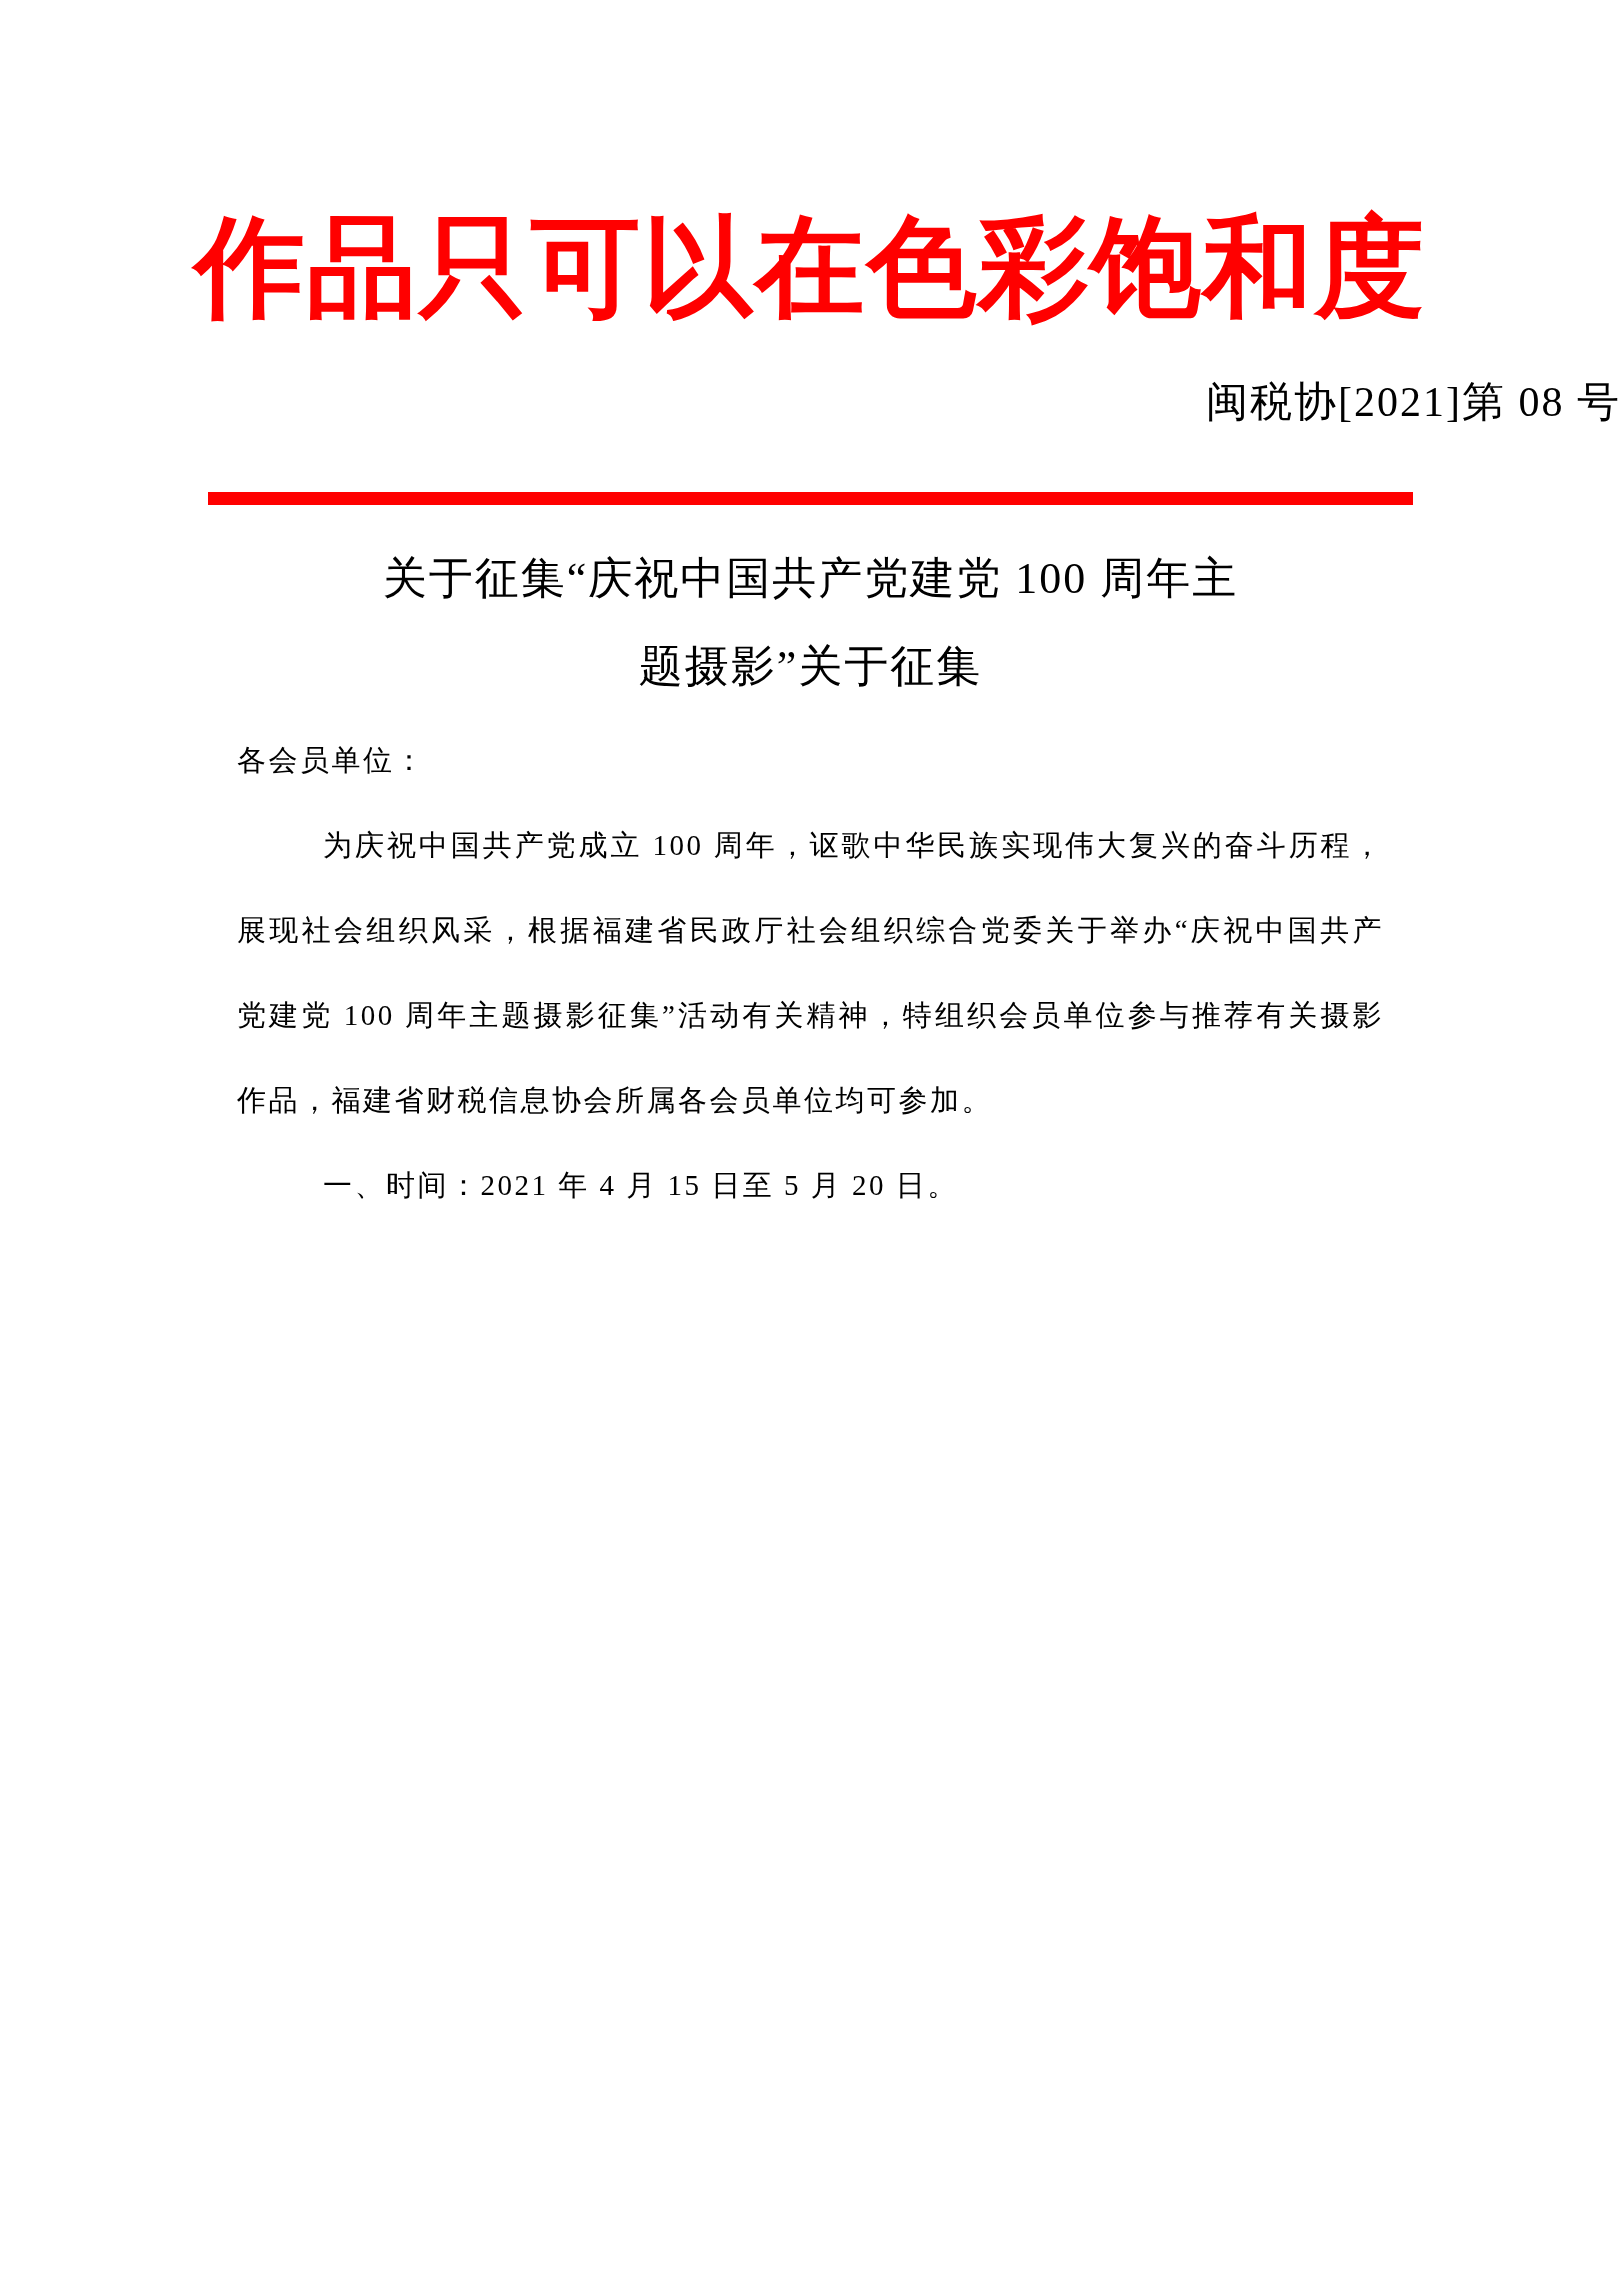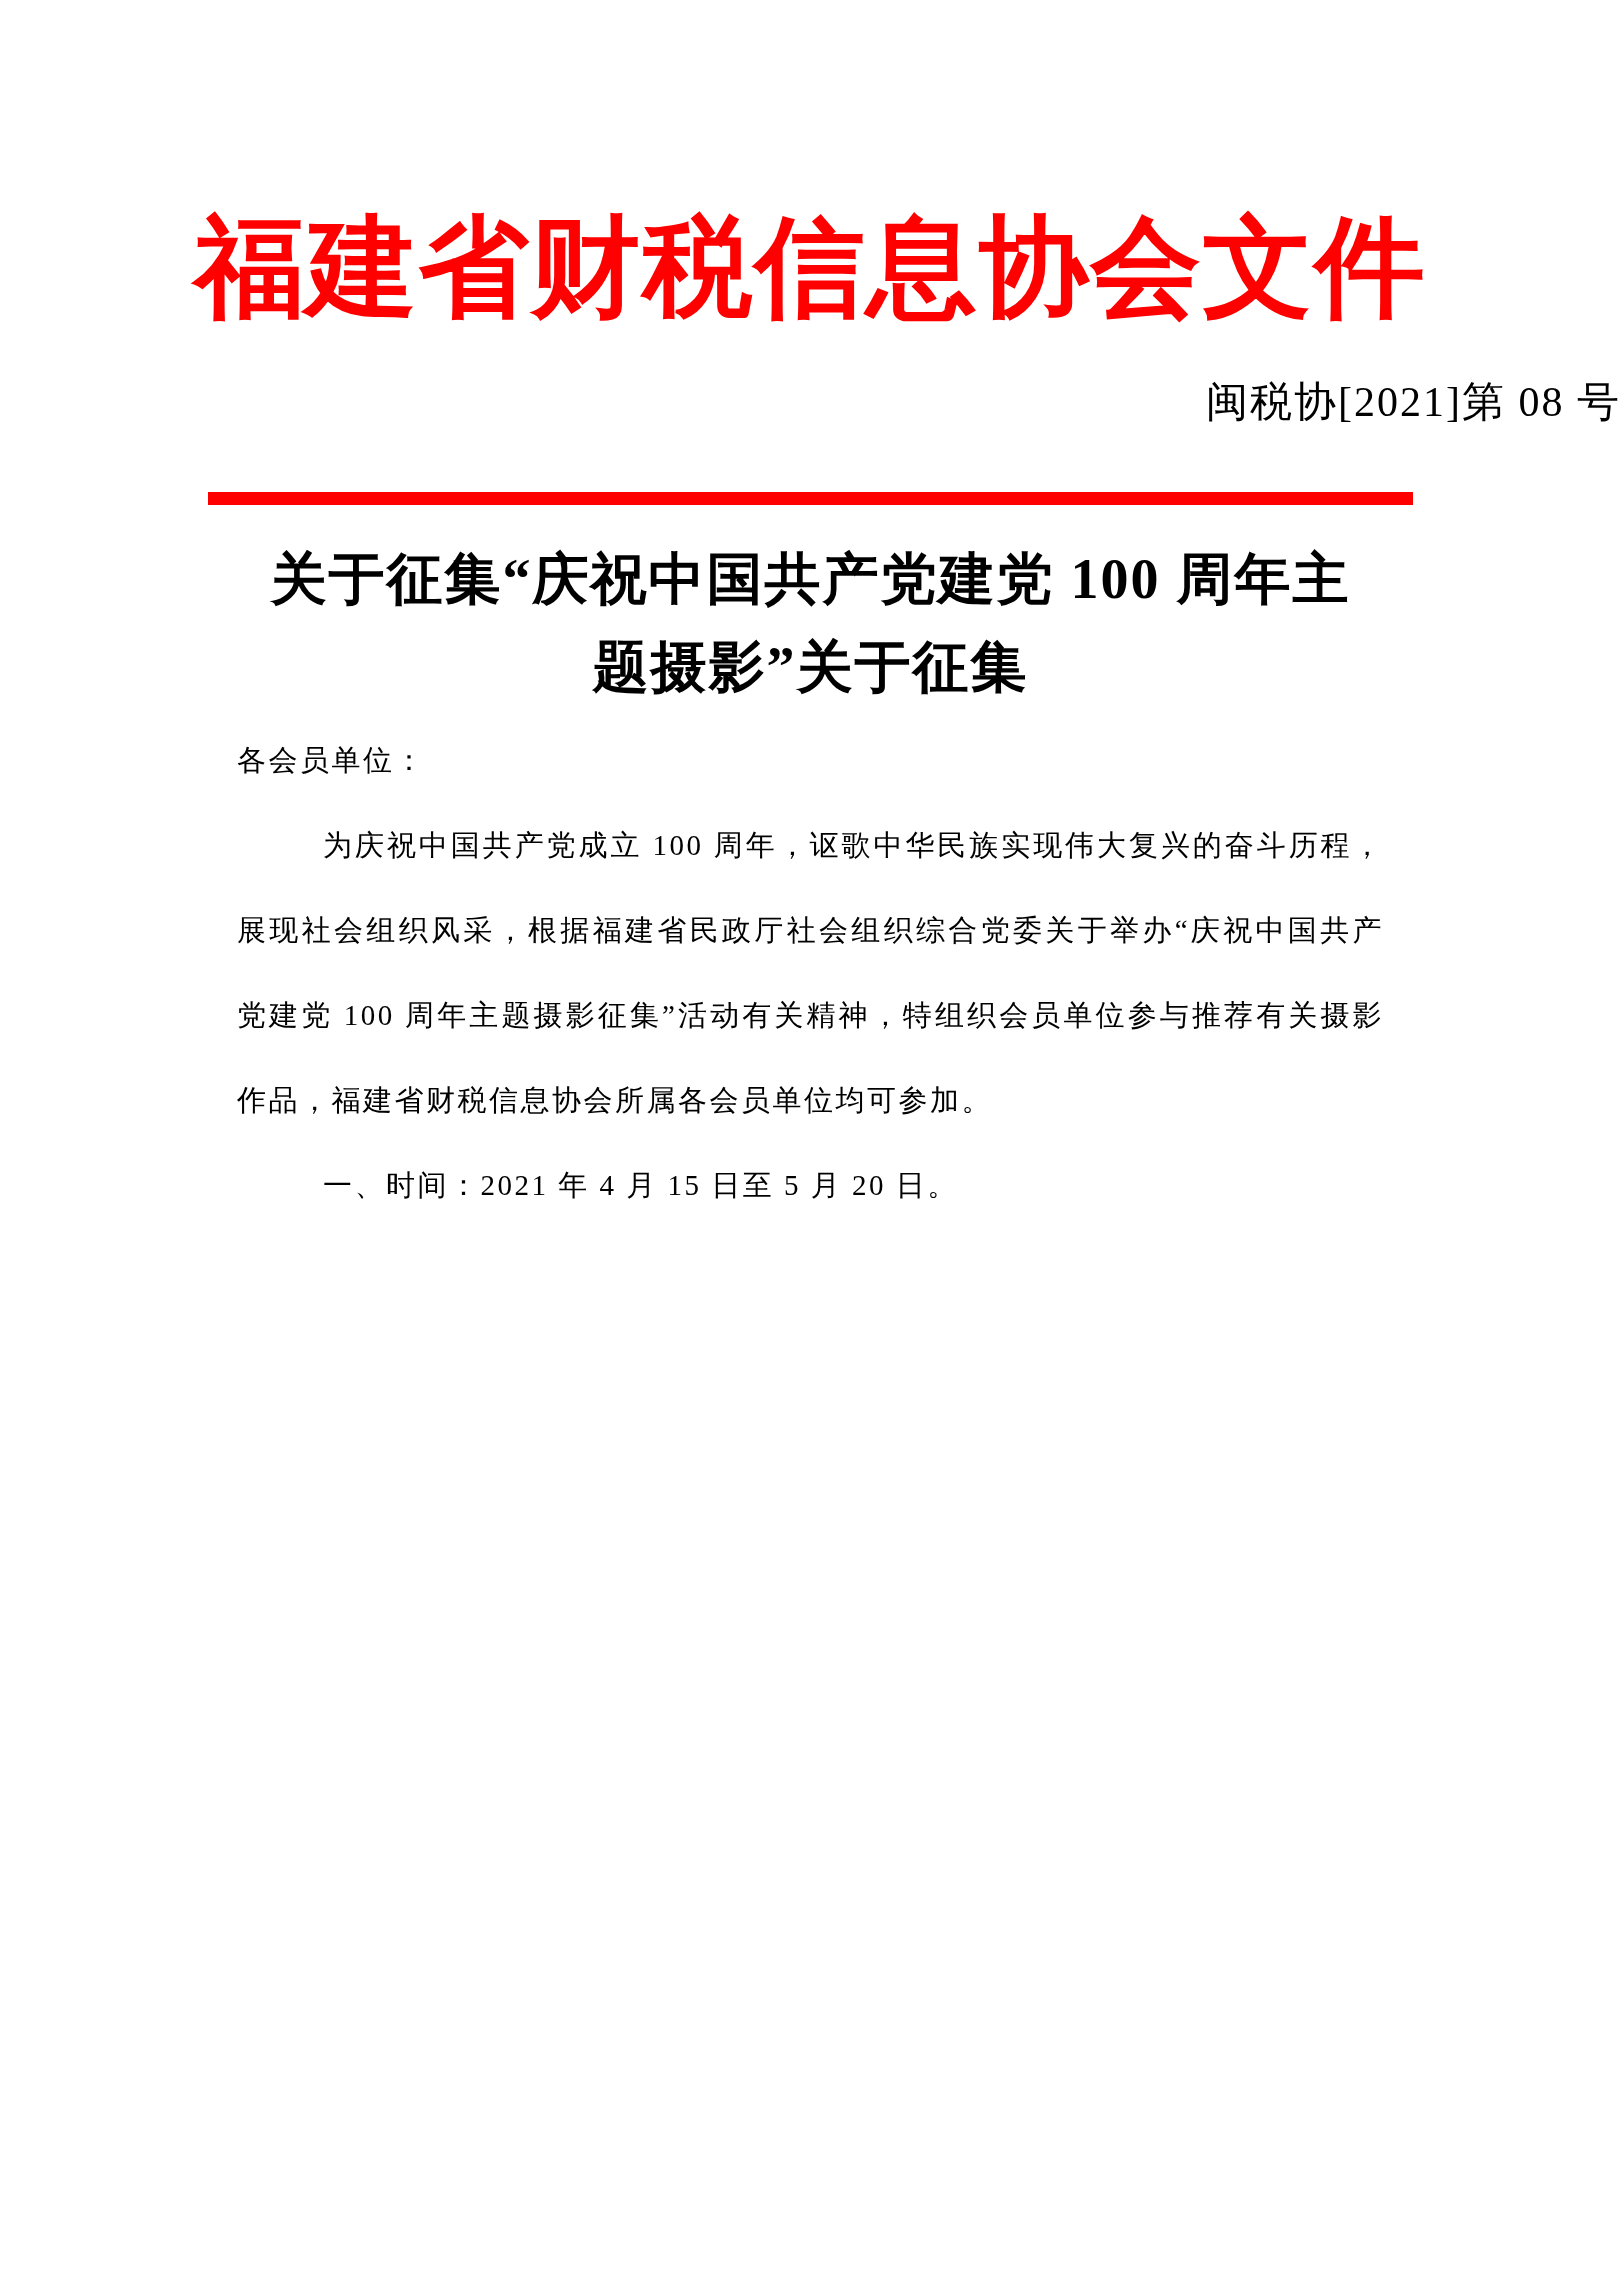--- a/index.html
+++ b/index.html
@@ -36,22 +36,22 @@
     color:var(--text);
   }
   .red-rule{
     width:1205px;height:12.7px;
     margin:60px auto 0 auto;
     background:var(--red);
   }
   .doc-title{
     margin-top:30px;
     text-align:center;
-    font-weight:bold;
-    font-size:56px;
+    font-weight:normal;
+    font-size:44px;
     line-height:88px;
     letter-spacing:2px;
     color:var(--text);
   }
   .body-text{
     width:1147px;
     margin:6.9px auto 0 auto;
     font-size:29px;
     line-height:85px;
     letter-spacing:2.5px;
@@ -61,21 +61,21 @@
     color:var(--text);
   }
   .body-text p{margin:0;padding:0;}
   .para{text-indent:86px;}
 </style>
 </head>
 <body>
 
 <div class="page">
 
-  <div class="header-title">福建省财税信息协会文件</div>
+  <div class="header-title">作品只可以在色彩饱和度</div>
 
   <div class="doc-number">闽税协[2021]第 08 号</div>
 
   <div class="red-rule"></div>
 
   <div class="doc-title">
     <div>关于征集“庆祝中国共产党建党 100 周年主</div>
     <div>题摄影”关于征集</div>
   </div>
 

